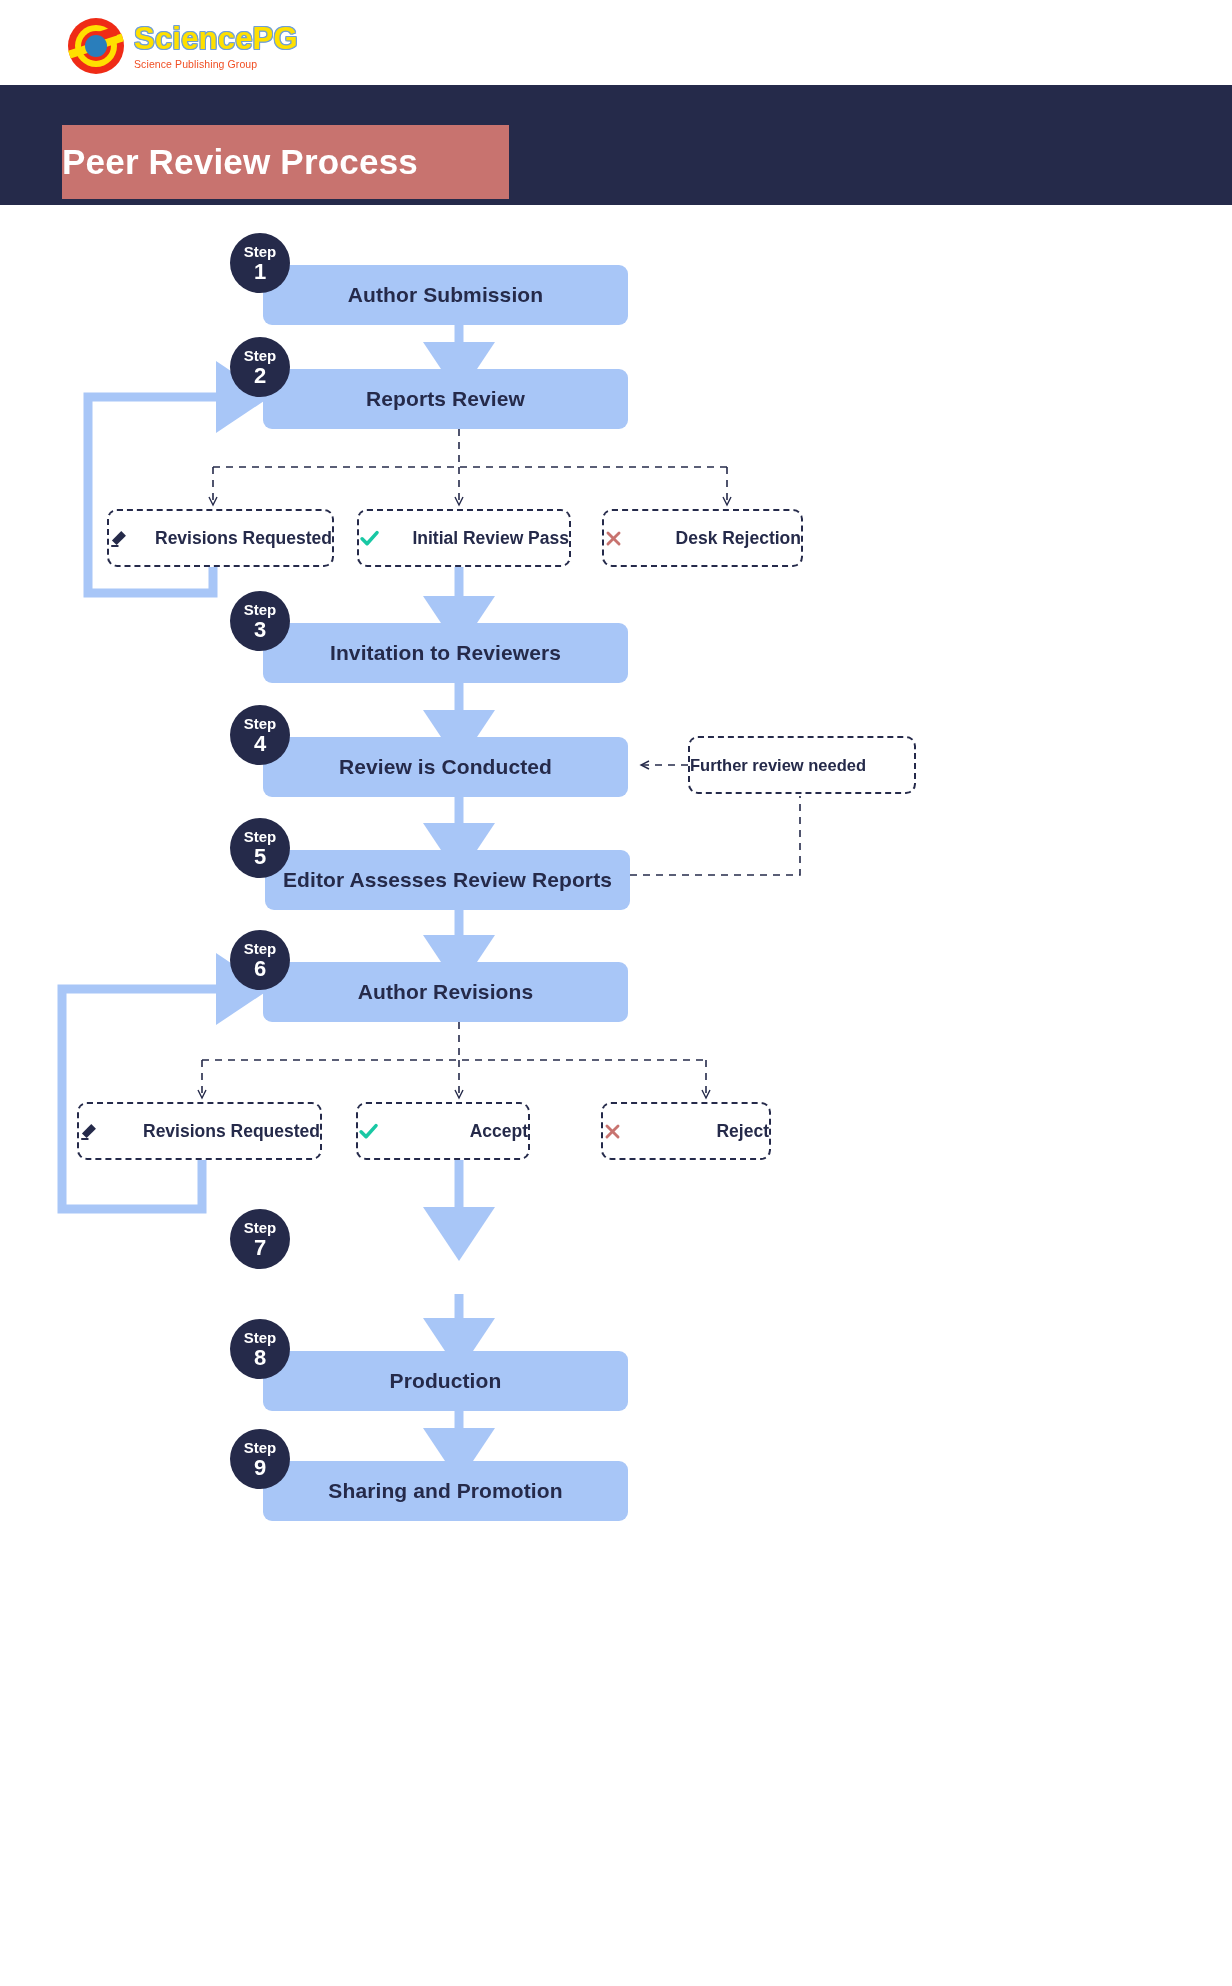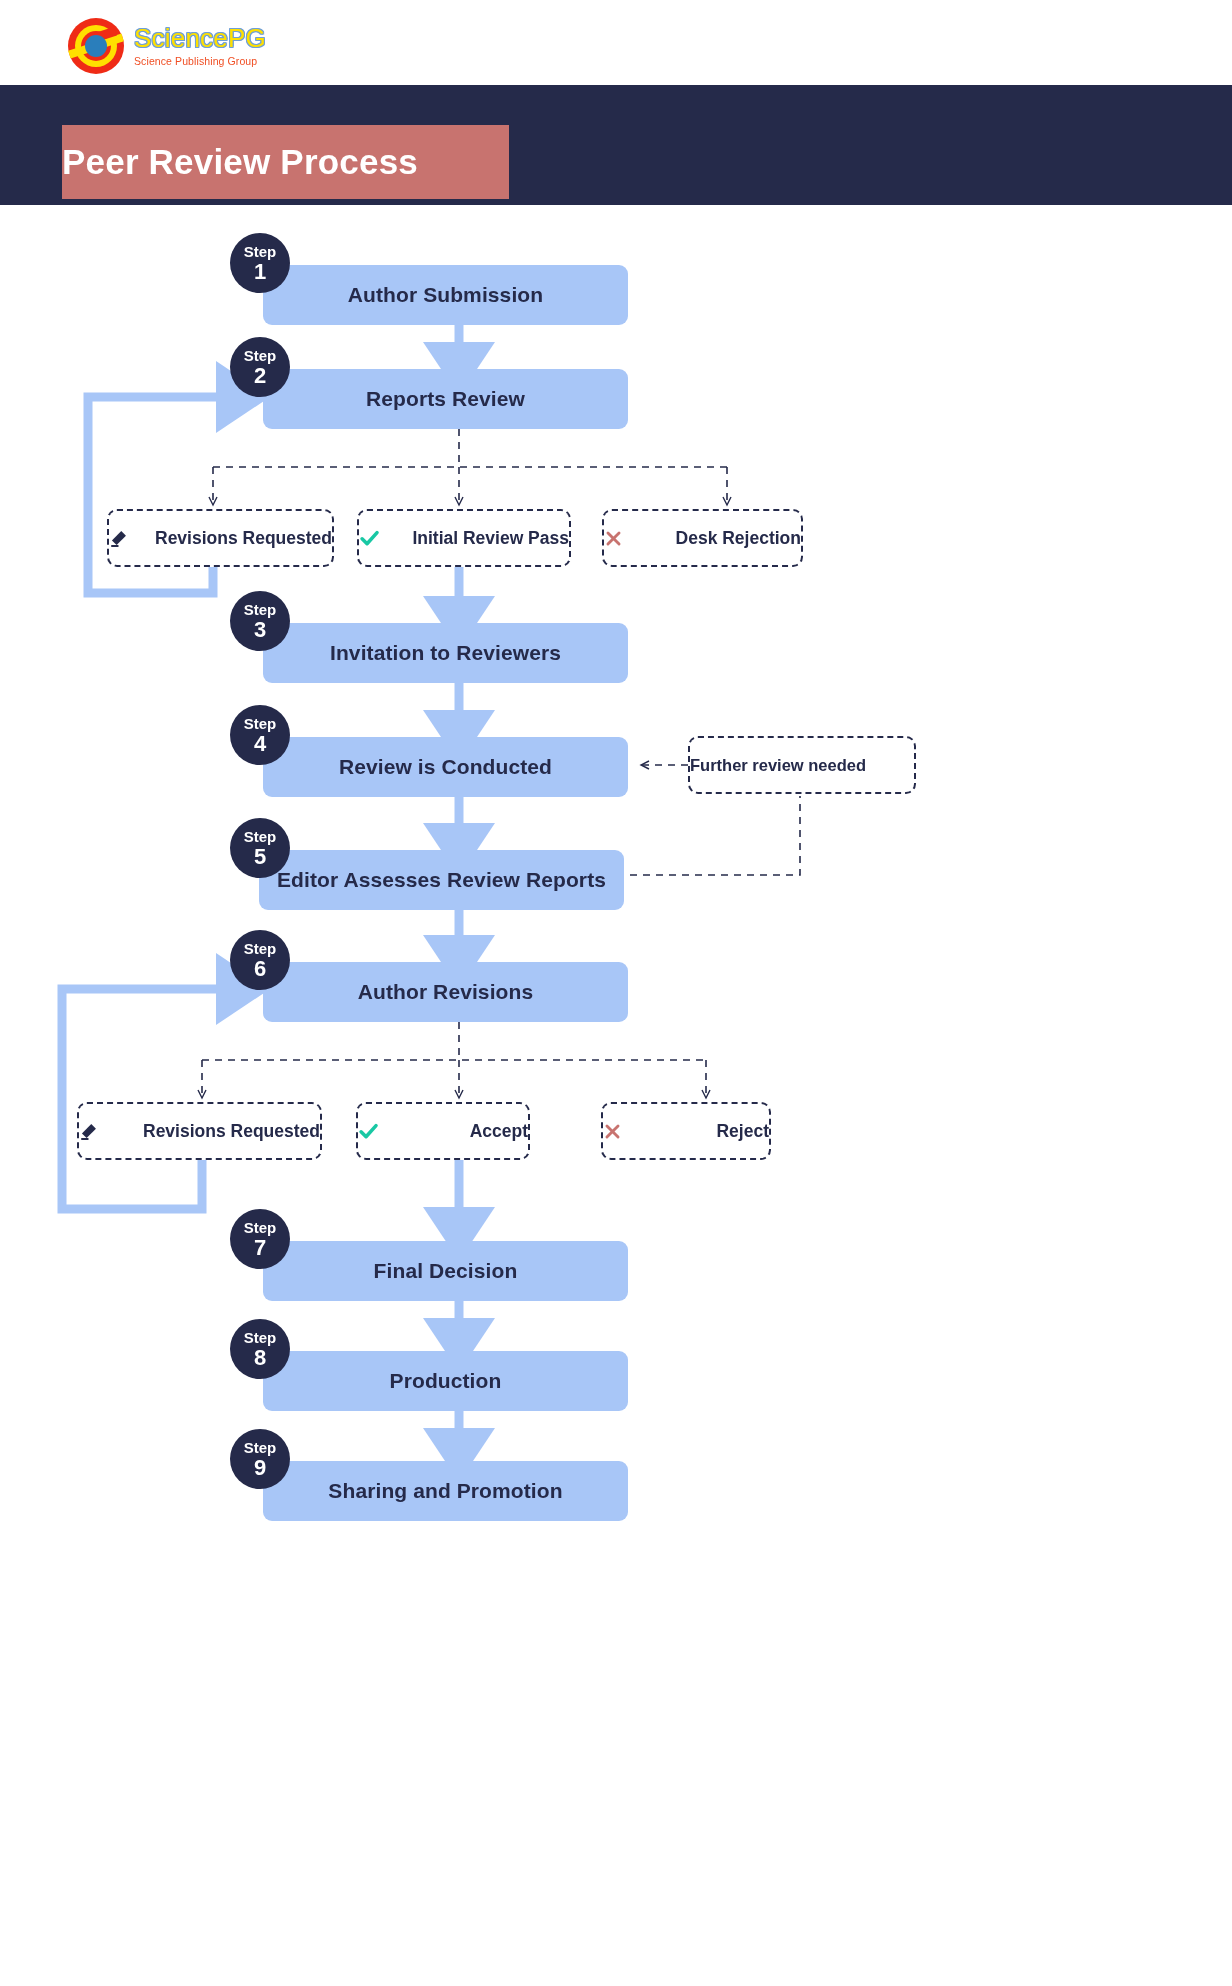--- a/index.html
+++ b/index.html
@@ -38,21 +38,21 @@
   .logo-mark .slash {
     position: absolute; left: 0px; top: 24px; width: 56px; height: 8px;
     background: #ffe000; transform: rotate(-18deg);
   }
   .logo-mark .slash2 {
     position: absolute; left: 26px; top: 12px; width: 22px; height: 9px;
     background: #ef2b16; transform: rotate(-18deg);
   }
   .logo-text { display: flex; flex-direction: column; line-height: 1; }
   .logo-title {
-    font-size: 26px; font-weight: normal; letter-spacing: .2px;
+    font-size: 31px; font-weight: bold; letter-spacing: .2px;
     color: #ffe000;
     text-shadow: -1px 0 #6f9fd8, 0 -1px #6f9fd8, 1px 0 #6f9fd8, 0 1px #6f9fd8,
                   1px 1px #6f9fd8, -1px -1px #6f9fd8, 1px -1px #6f9fd8, -1px 1px #6f9fd8;
   }
   .logo-sub {
     margin-top: 5px; font-size: 10.5px; color: #f04e23; font-weight: normal;
     letter-spacing: .1px;
   }
 
   
@@ -237,21 +237,21 @@
   </div>
 
   <div class="dash-box sm" style="left:688px; top:531px; width:228px;">
     <span>Further review needed</span>
   </div>
 
   <div class="badge" style="left:230px; top:613px;">
     <span class="b-lbl">Step</span>
     <span class="b-num">5</span>
   </div>
-  <div class="step-box" style="left:259px; top:645px; width:365px;">
+  <div class="step-box" style="left:265px; top:645px; width:365px;">
     <span>Editor Assesses Review Reports</span>
   </div>
 
   <div class="badge" style="left:230px; top:725px;">
     <span class="b-lbl">Step</span>
     <span class="b-num">6</span>
   </div>
   <div class="step-box" style="left:263px; top:757px; width:365px;">
     <span>Author Revisions</span>
   </div>
@@ -281,23 +281,20 @@
         <path d="M3.5 12.3 L9.2 18 L20.6 5.2" fill="none" stroke="#19c8a4" stroke-width="4" stroke-linecap="round" stroke-linejoin="round"></path>
       </svg>
     </span>
     <span>Accept</span>
   </div>
 
   <div class="badge" style="left:230px; top:1004px;">
     <span class="b-lbl">Step</span>
     <span class="b-num">7</span>
   </div>
-  <div class="step-box" style="left:263px; top:1036px; width:365px;">
-    <span>Final Decision</span>
-  </div>
 
   <div class="badge" style="left:230px; top:1114px;">
     <span class="b-lbl">Step</span>
     <span class="b-num">8</span>
   </div>
   <div class="step-box" style="left:263px; top:1146px; width:365px;">
     <span>Production</span>
   </div>
 
   <div class="badge" style="left:230px; top:1224px;">

